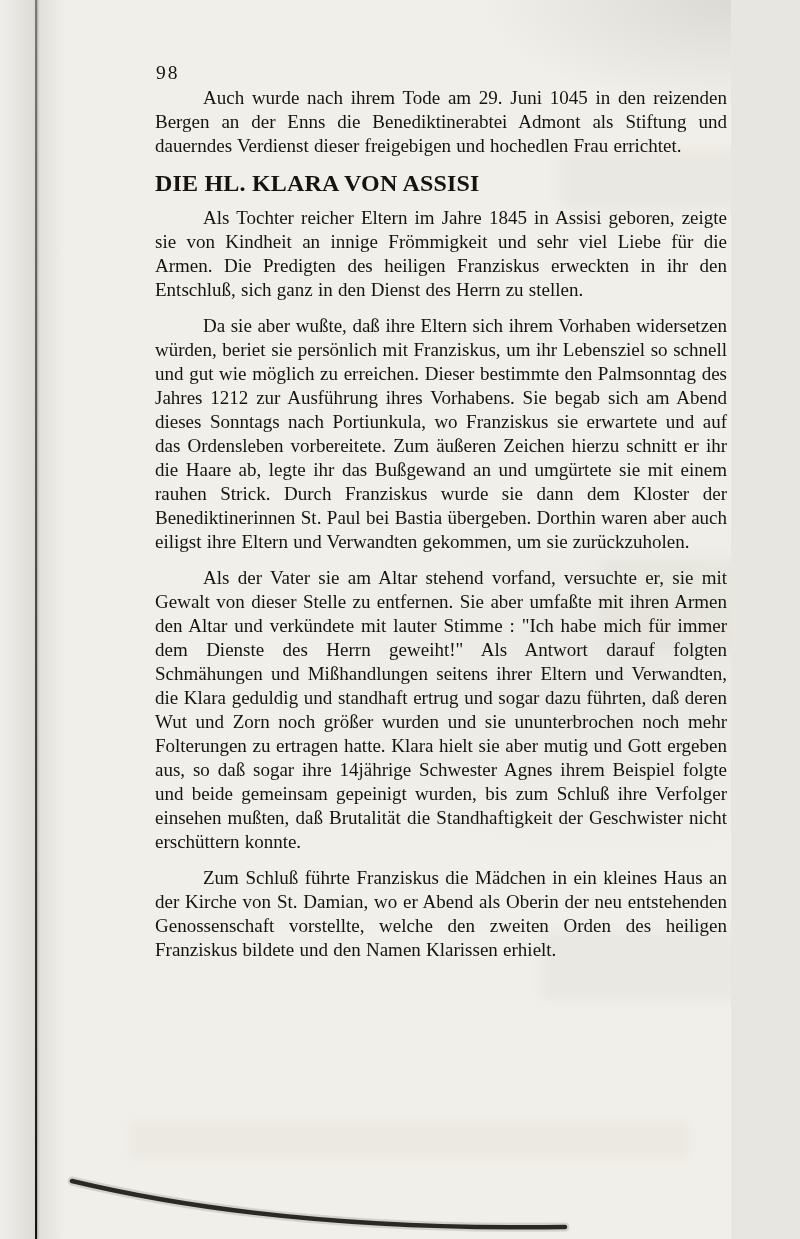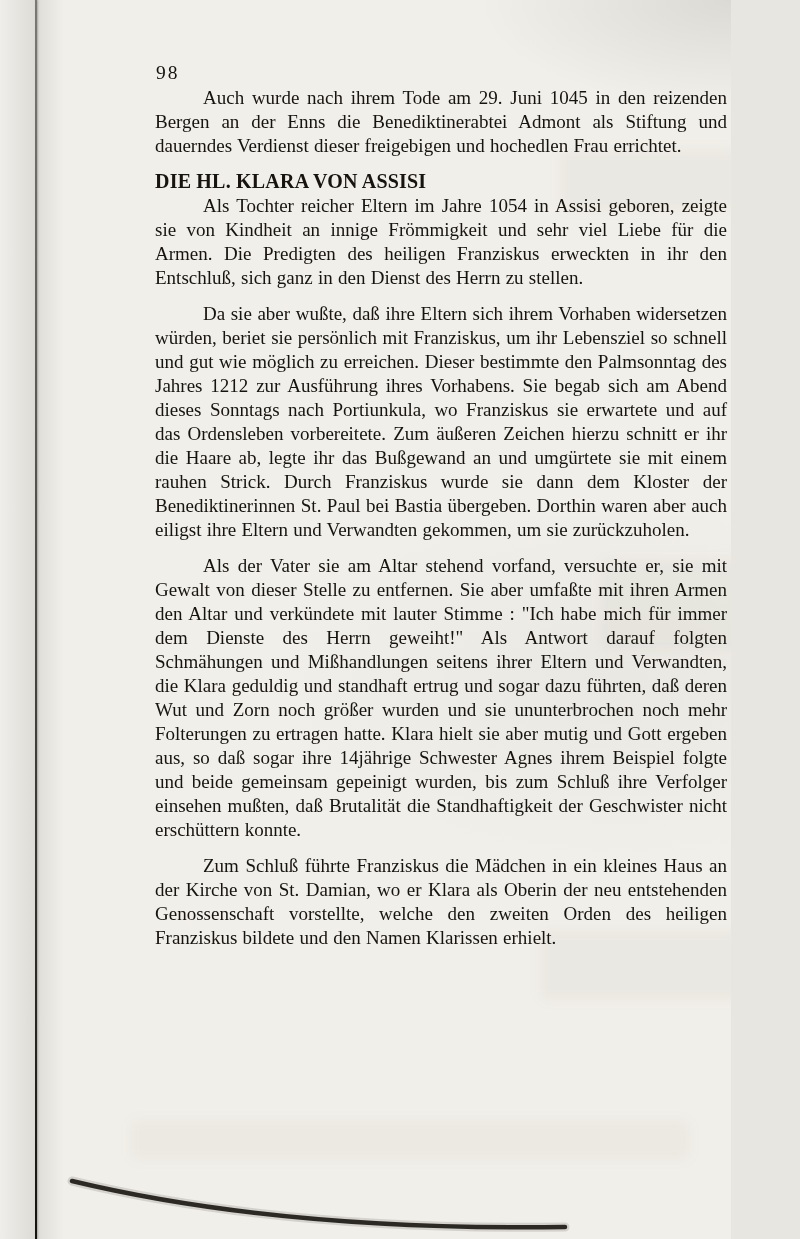--- a/index.html
+++ b/index.html
@@ -48,22 +48,22 @@
     margin: 0 0 12px 0;
     font-size: 19px;
     line-height: 24px;
     text-align: justify;
     text-indent: 48px;
     word-spacing: 0.5px;
     hyphens: auto;
     -webkit-hyphens: auto;
   }
   .section-heading {
-    margin: 4px 0 1px 0;
-    font-size: 20px;
+    margin: 4px 0 9px 0;
+    font-size: 24px;
     font-weight: bold;
     letter-spacing: 0.2px;
     text-indent: 0;
   }
   .bottom-edge {
     position: absolute;
     left: 0;
     bottom: 0;
     width: 800px;
     height: 70px;
@@ -94,27 +94,27 @@
   <div class="showthrough st-4"></div>
 
   <div class="page-number">98</div>
 
   <div class="text-block">
 
     <p class="para">Auch wurde nach ihrem Tode am 29. Juni 1045 in den reizenden Bergen an der Enns die Benediktinerabtei Admont als Stiftung und dauerndes Verdienst dieser freigebigen und hochedlen Frau errichtet.</p>
 
     <h2 class="section-heading">DIE HL. KLARA VON ASSISI</h2>
 
-    <p class="para">Als Tochter reicher Eltern im Jahre 1054 in Assisi geboren, zeigte sie von Kindheit an innige Frömmigkeit und sehr viel Liebe für die Armen. Die Predigten des heiligen Franziskus erweckten in ihr den Entschluß, sich ganz in den Dienst des Herrn zu stellen.</p>
+    <p class="para">Als Tochter reicher Eltern im Jahre 1845 in Assisi geboren, zeigte sie von Kindheit an innige Frömmigkeit und sehr viel Liebe für die Armen. Die Predigten des heiligen Franziskus erweckten in ihr den Entschluß, sich ganz in den Dienst des Herrn zu stellen.</p>
 
     <p class="para">Da sie aber wußte, daß ihre Eltern sich ihrem Vorhaben widersetzen würden, beriet sie persönlich mit Franziskus, um ihr Lebensziel so schnell und gut wie möglich zu erreichen. Dieser bestimmte den Palmsonntag des Jahres 1212 zur Ausführung ihres Vorhabens. Sie begab sich am Abend dieses Sonntags nach Portiunkula, wo Franziskus sie erwartete und auf das Ordensleben vorbereitete. Zum äußeren Zeichen hierzu schnitt er ihr die Haare ab, legte ihr das Bußgewand an und umgürtete sie mit einem rauhen Strick. Durch Franziskus wurde sie dann dem Kloster der Benediktinerinnen St. Paul bei Bastia übergeben. Dorthin waren aber auch eiligst ihre Eltern und Verwandten gekommen, um sie zurückzuholen.</p>
 
     <p class="para">Als der Vater sie am Altar stehend vorfand, versuchte er, sie mit Gewalt von dieser Stelle zu entfernen. Sie aber umfaßte mit ihren Armen den Altar und verkündete mit lauter Stimme : "Ich habe mich für immer dem Dienste des Herrn geweiht!" Als Antwort darauf folgten Schmähungen und Mißhandlungen seitens ihrer Eltern und Verwandten, die Klara geduldig und standhaft ertrug und sogar dazu führten, daß deren Wut und Zorn noch größer wurden und sie ununterbrochen noch mehr Folterungen zu ertragen hatte. Klara hielt sie aber mutig und Gott ergeben aus, so daß sogar ihre 14jährige Schwester Agnes ihrem Beispiel folgte und beide gemeinsam gepeinigt wurden, bis zum Schluß ihre Verfolger einsehen mußten, daß Brutalität die Standhaftigkeit der Geschwister nicht erschüttern konnte.</p>
 
-    <p class="para">Zum Schluß führte Franziskus die Mädchen in ein kleines Haus an der Kirche von St. Damian, wo er Klara als Oberin der neu entstehenden Genossenschaft vorstellte, welche den zweiten Orden des heiligen Franziskus bildete und den Namen Klarissen erhielt.</p>
+    <p class="para">Zum Schluß führte Franziskus die Mädchen in ein kleines Haus an der Kirche von St. Damian, wo er Abend als Oberin der neu entstehenden Genossenschaft vorstellte, welche den zweiten Orden des heiligen Franziskus bildete und den Namen Klarissen erhielt.</p>
 
 
   </div>
 
   <svg class="bottom-edge" viewBox="0 0 800 70" xmlns="http://www.w3.org/2000/svg" aria-hidden="true">
     <path d="M 72 12 Q 280 62 565 58" fill="none" stroke="#12100c" stroke-width="4.5" stroke-linecap="round" opacity="0.92"></path>
     <path d="M 72 12 Q 280 62 565 58" fill="none" stroke="#54504a" stroke-width="9" stroke-linecap="round" opacity="0.18"></path>
   </svg>
 
 </div>

